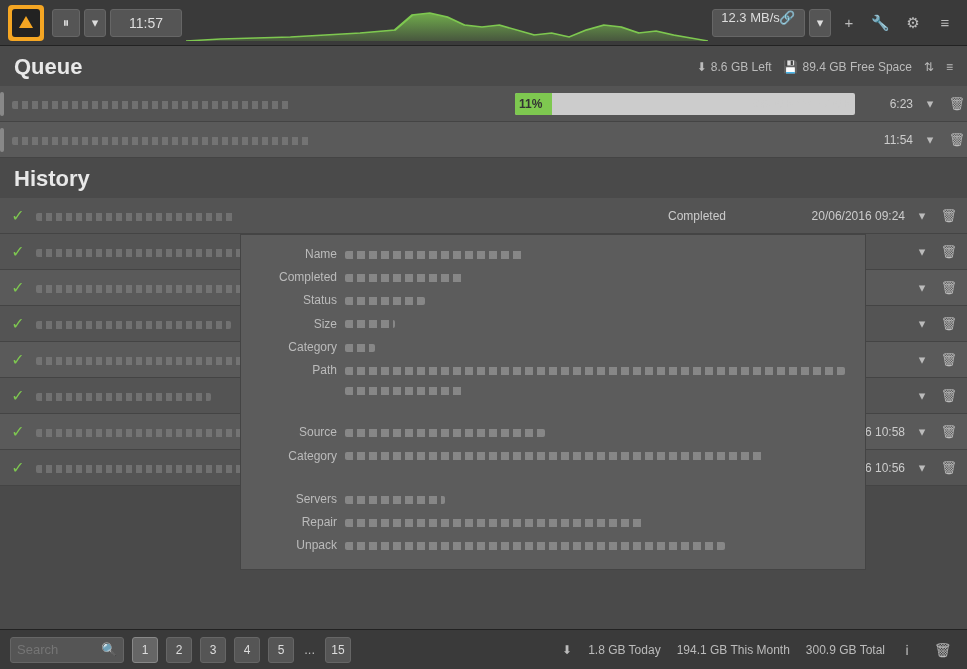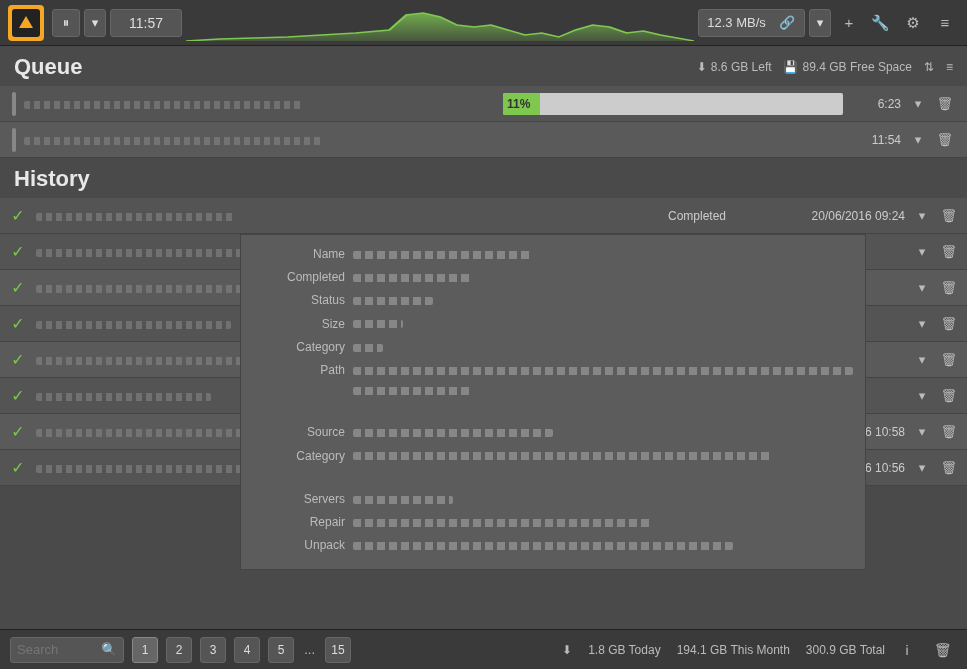--- a/index.html
+++ b/index.html
@@ -84,22 +84,22 @@
       overflow: hidden;
     }
     .speed-graph svg { width: 100%; height: 100%; }
     .tb-speed-box {
       background: #555;
       border: 1px solid #666;
       height: 28px;
       padding: 0 8px;
       border-radius: 3px;
       display: flex;
-      align-items: center;
-      gap: 14px;
+      align-items: flex-start;
+      gap: 0;
       font-size: 13px;
       color: #ddd;
     }
     .tb-icon-btn {
       background: none;
       border: none;
       color: #bbb;
       width: 28px;
       height: 28px;
       display: flex;
@@ -143,21 +143,21 @@
     .queue-table {
       width: 100%;
       background: #a16207;
     }
     .queue-row {
       display: flex;
       align-items: center;
       background: #5a5a5a;
       border-bottom: 1px solid #444;
       height: 36px;
-      padding: 0 12px;
+      padding: 0 0;
       gap: 8px;
     }
     .queue-row:nth-child(even) { background: #545454; }
     .queue-color-bar {
       width: 4px;
       height: 24px;
       background: #888;
       border-radius: 2px;
       flex-shrink: 0;
     }
@@ -266,21 +266,21 @@
 
     
     .detail-panel {
       background: #5c5c5c;
       border: 1px solid #444;
       position: absolute;
       left: 240px;
       top: 36px;
       width: 626px;
       z-index: 10;
-      padding: 10px 24px 14px;
+      padding: 10px 16px 14px;
       font-size: 12px;
       color: #ddd;
     }
     .detail-grid {
       display: grid;
       grid-template-columns: 80px 1fr;
       gap: 4px 8px;
       line-height: 1.6;
     }
     .detail-label {

